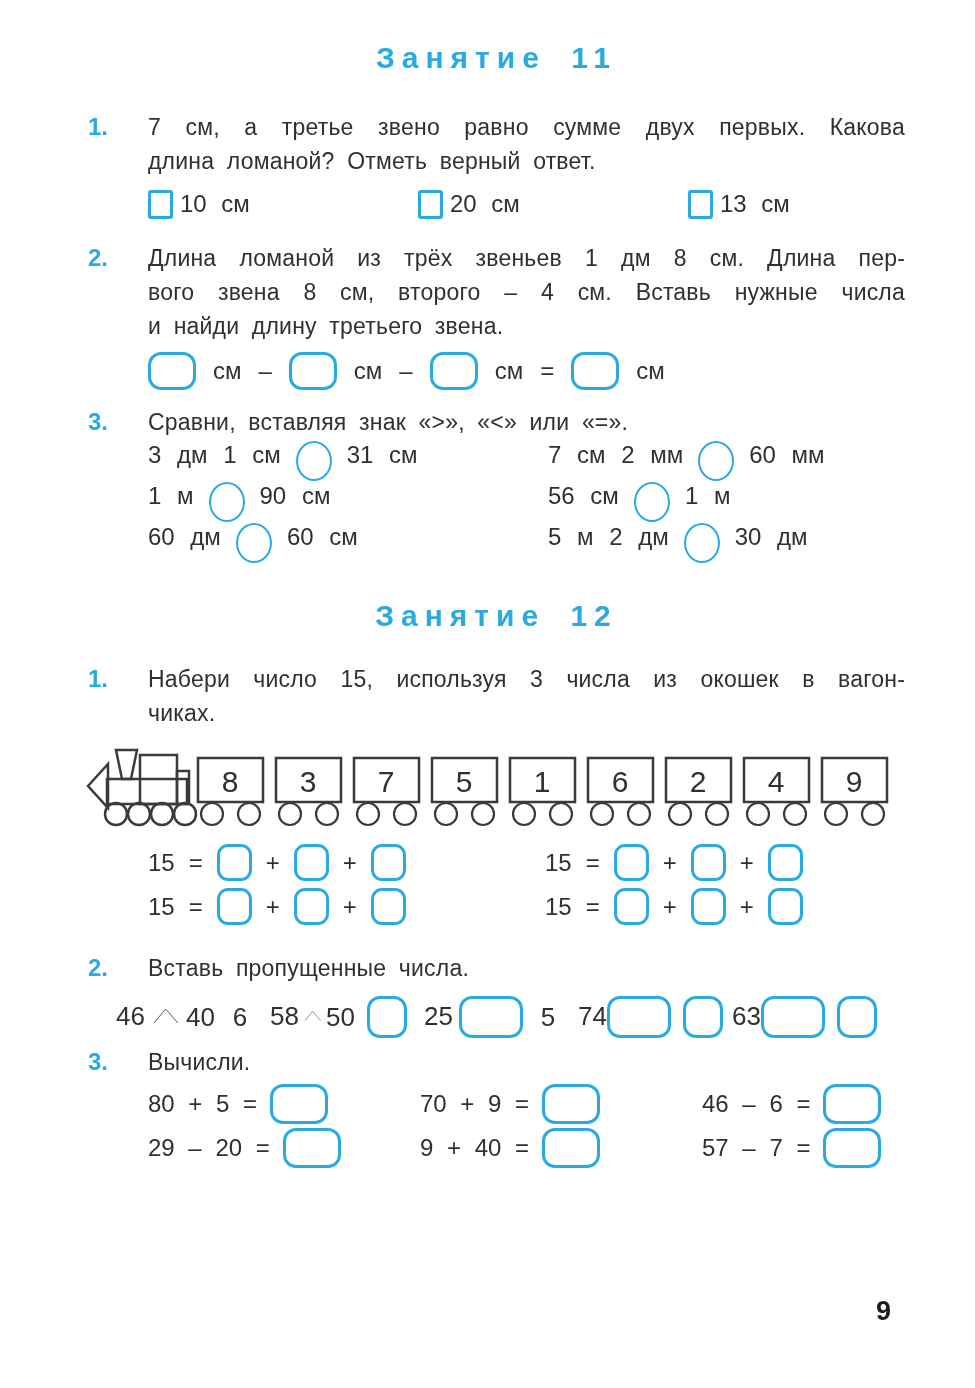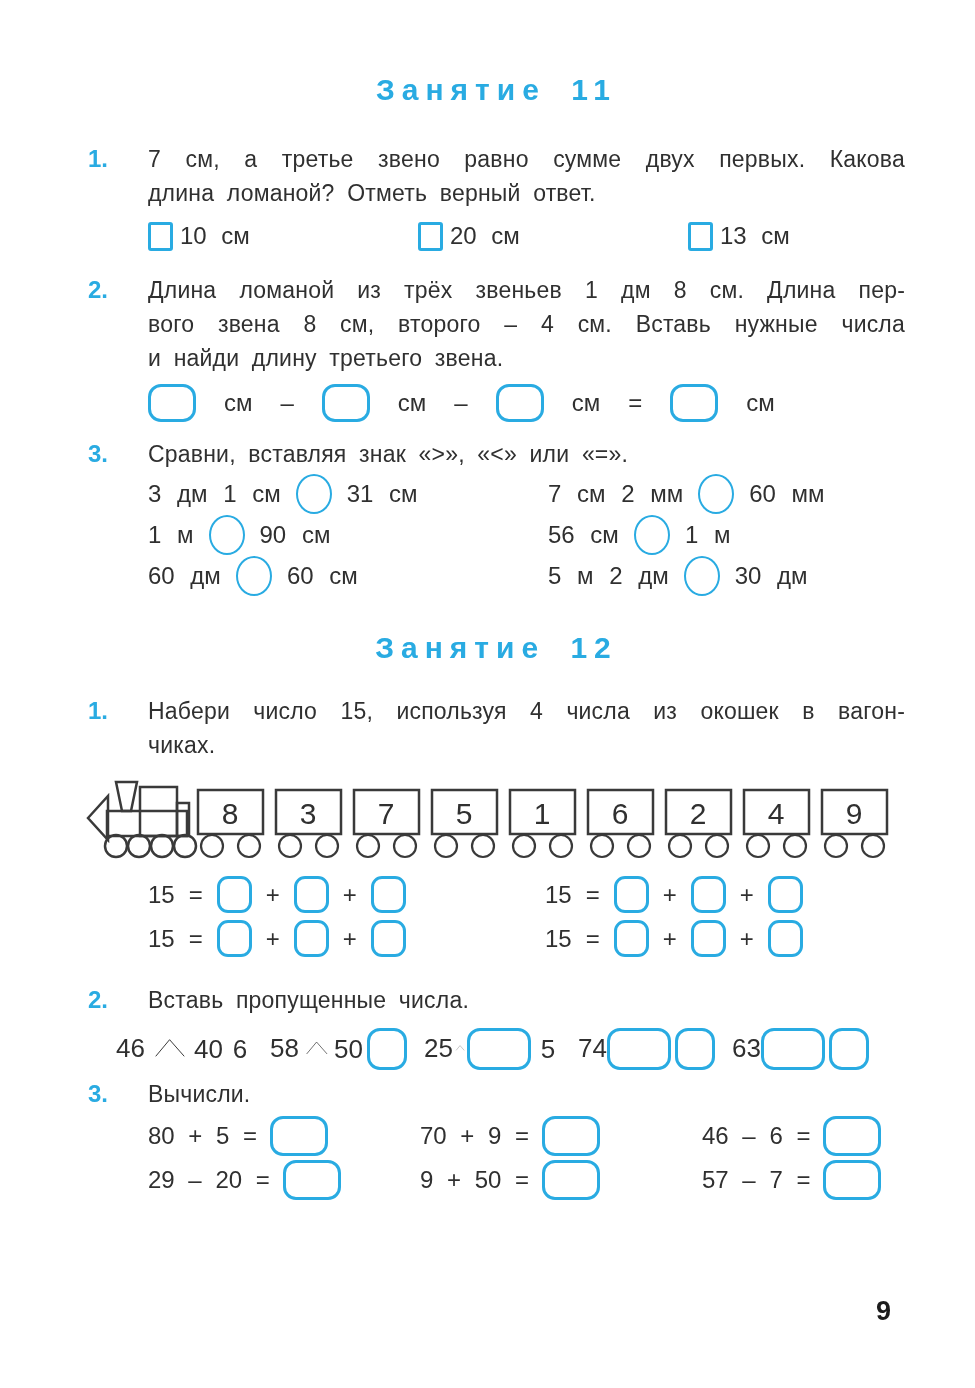--- a/index.html
+++ b/index.html
@@ -1,50 +1,50 @@
 <!DOCTYPE html>
 <html lang="ru"><head>
 <meta charset="utf-8">
 <style>
   *{margin:0;padding:0;box-sizing:border-box}
   html,body{width:975px;height:1388px}
   body{background:#fff;font-family:"Liberation Sans",sans-serif;color:#303030;position:relative;overflow:hidden}
-  .page{width:975px;height:980px;padding:72px 70px 0 88px;position:relative}
+  .page{width:975px;height:980px;padding:40px 70px 0 88px;position:relative}
   .lesson-title{text-align:center;color:#29abe2;font-size:30px;font-weight:bold;letter-spacing:7px;word-spacing:10px;line-height:36px}
   .mt34{margin-top:34px}.mt28{margin-top:28px}.mt26{margin-top:26px}.mt20{margin-top:20px}.mt12{margin-top:12px}.mt6{margin-top:6px}
   .task{display:grid;grid-template-columns:60px 1fr}
   .task-num{color:#29abe2;font-weight:bold;font-size:24px;line-height:34px}
   .line{font-size:23px;line-height:34px;text-align:justify;text-align-last:justify;word-spacing:2px;letter-spacing:.2px}
   .line.last{text-align-last:left;word-spacing:6px}
   .choices{display:grid;grid-template-columns:270px 270px 1fr;margin-top:9px;align-items:center;height:34px}
   .choice{display:flex;align-items:center;gap:7px}
   .checkbox{width:25px;height:29px;border:3px solid #29abe2;border-radius:3px;background:#fff;flex:none}
   .choice-label{font-size:24px;word-spacing:8px}
-  .formula{display:flex;align-items:center;gap:28px;margin-top:6px;height:44px;font-size:24px}
+  .formula{display:flex;align-items:center;gap:17px;margin-top:6px;height:44px;font-size:24px}
   .tok{word-spacing:8px}
   .box{border:3px solid #29abe2;border-radius:13px;background:#fff;flex:none;display:inline-block}
   .box-f{width:48px;height:38px}
   .box-s{width:35px;height:37px;border-radius:11px}
   .box-a{width:58px;height:40px}
   .box-w{width:64px;height:42px}
   .box-q{width:40px;height:42px}
   .cmp-grid{display:grid;grid-template-columns:400px 1fr;margin-top:2px}
   .cmp-col{display:flex;flex-direction:column}
-  .cmp-row{height:41px;display:flex;align-items:center;gap:15px;font-size:24px}
+  .cmp-row{height:41px;display:flex;gap:15px;font-size:24px}
   .cmp-text{word-spacing:9px}
   .cmp-circle{width:36px;height:40px;border:2.5px solid #29abe2;border-radius:50%;background:#fff;flex:none}
   .train{margin:16px 0 0 -3px}
   .train svg{display:block}
   .sum-grid{display:grid;grid-template-columns:397px 1fr;row-gap:7px;margin-top:16px;margin-left:60px}
   .sum-eq{display:flex;align-items:center;gap:14px;font-size:24px;height:37px}
   .trees{display:flex;gap:17px;margin:8px 0 0 28px}
   .tree{width:137px;display:flex;flex-direction:row;align-items:center}
   .tree-top{font-size:26px;line-height:30px}
   .tree-svg{display:block}
-  .tree-children{display:flex;align-items:center;justify-content:center;gap:4px;height:44px;font-size:26px;margin-top:2px}
+  .tree-children{display:flex;align-items:center;justify-content:center;gap:12px;height:44px;font-size:26px;margin-top:2px}
   .tree-num{min-width:26px;text-align:center}
   .calc-grid{display:grid;grid-template-columns:272px 282px 1fr;row-gap:2px;margin-top:4px}
   .calc-eq{display:flex;align-items:center;gap:13px;font-size:24px;height:42px}
   .calc-text{word-spacing:7px}
   .page-num{position:absolute;right:84px;top:1296px;font-size:27px;font-weight:bold;color:#1d1d1d}
 </style>
 </head>
 <body>
 
 <div class="page">
@@ -143,21 +143,21 @@
       </div>
     </div>
   </section>
 
   <h1 class="lesson-title mt34">Занятие 12</h1>
 
   <section class="task mt28">
     <div class="task-num">1.</div>
     <div>
       <div>
-          <div class="line">Набери число 15, используя 4 числа из окошек в вагон-</div>
+          <div class="line">Набери число 15, используя 3 числа из окошек в вагон-</div>
           <div class="line last">чиках.</div>
         </div>
     </div>
   </section>
 
   <div class="train">
     <svg width="832" height="82" viewBox="0 0 832 82">
       <g fill="none" stroke="#3a3a3a" stroke-width="2.5">
         <polygon points="3,40 23,18 23,62"></polygon>
         <rect x="22" y="33" width="80" height="25"></rect>
@@ -351,21 +351,21 @@
           </div>
           <div class="calc-eq">
             <span class="calc-text">46 – 6 =</span>
             <span class="box box-a"></span>
           </div>
           <div class="calc-eq">
             <span class="calc-text">29 – 20 =</span>
             <span class="box box-a"></span>
           </div>
           <div class="calc-eq">
-            <span class="calc-text">9 + 50 =</span>
+            <span class="calc-text">9 + 40 =</span>
             <span class="box box-a"></span>
           </div>
           <div class="calc-eq">
             <span class="calc-text">57 – 7 =</span>
             <span class="box box-a"></span>
           </div>
         </div>
     </div>
   </section>
 

